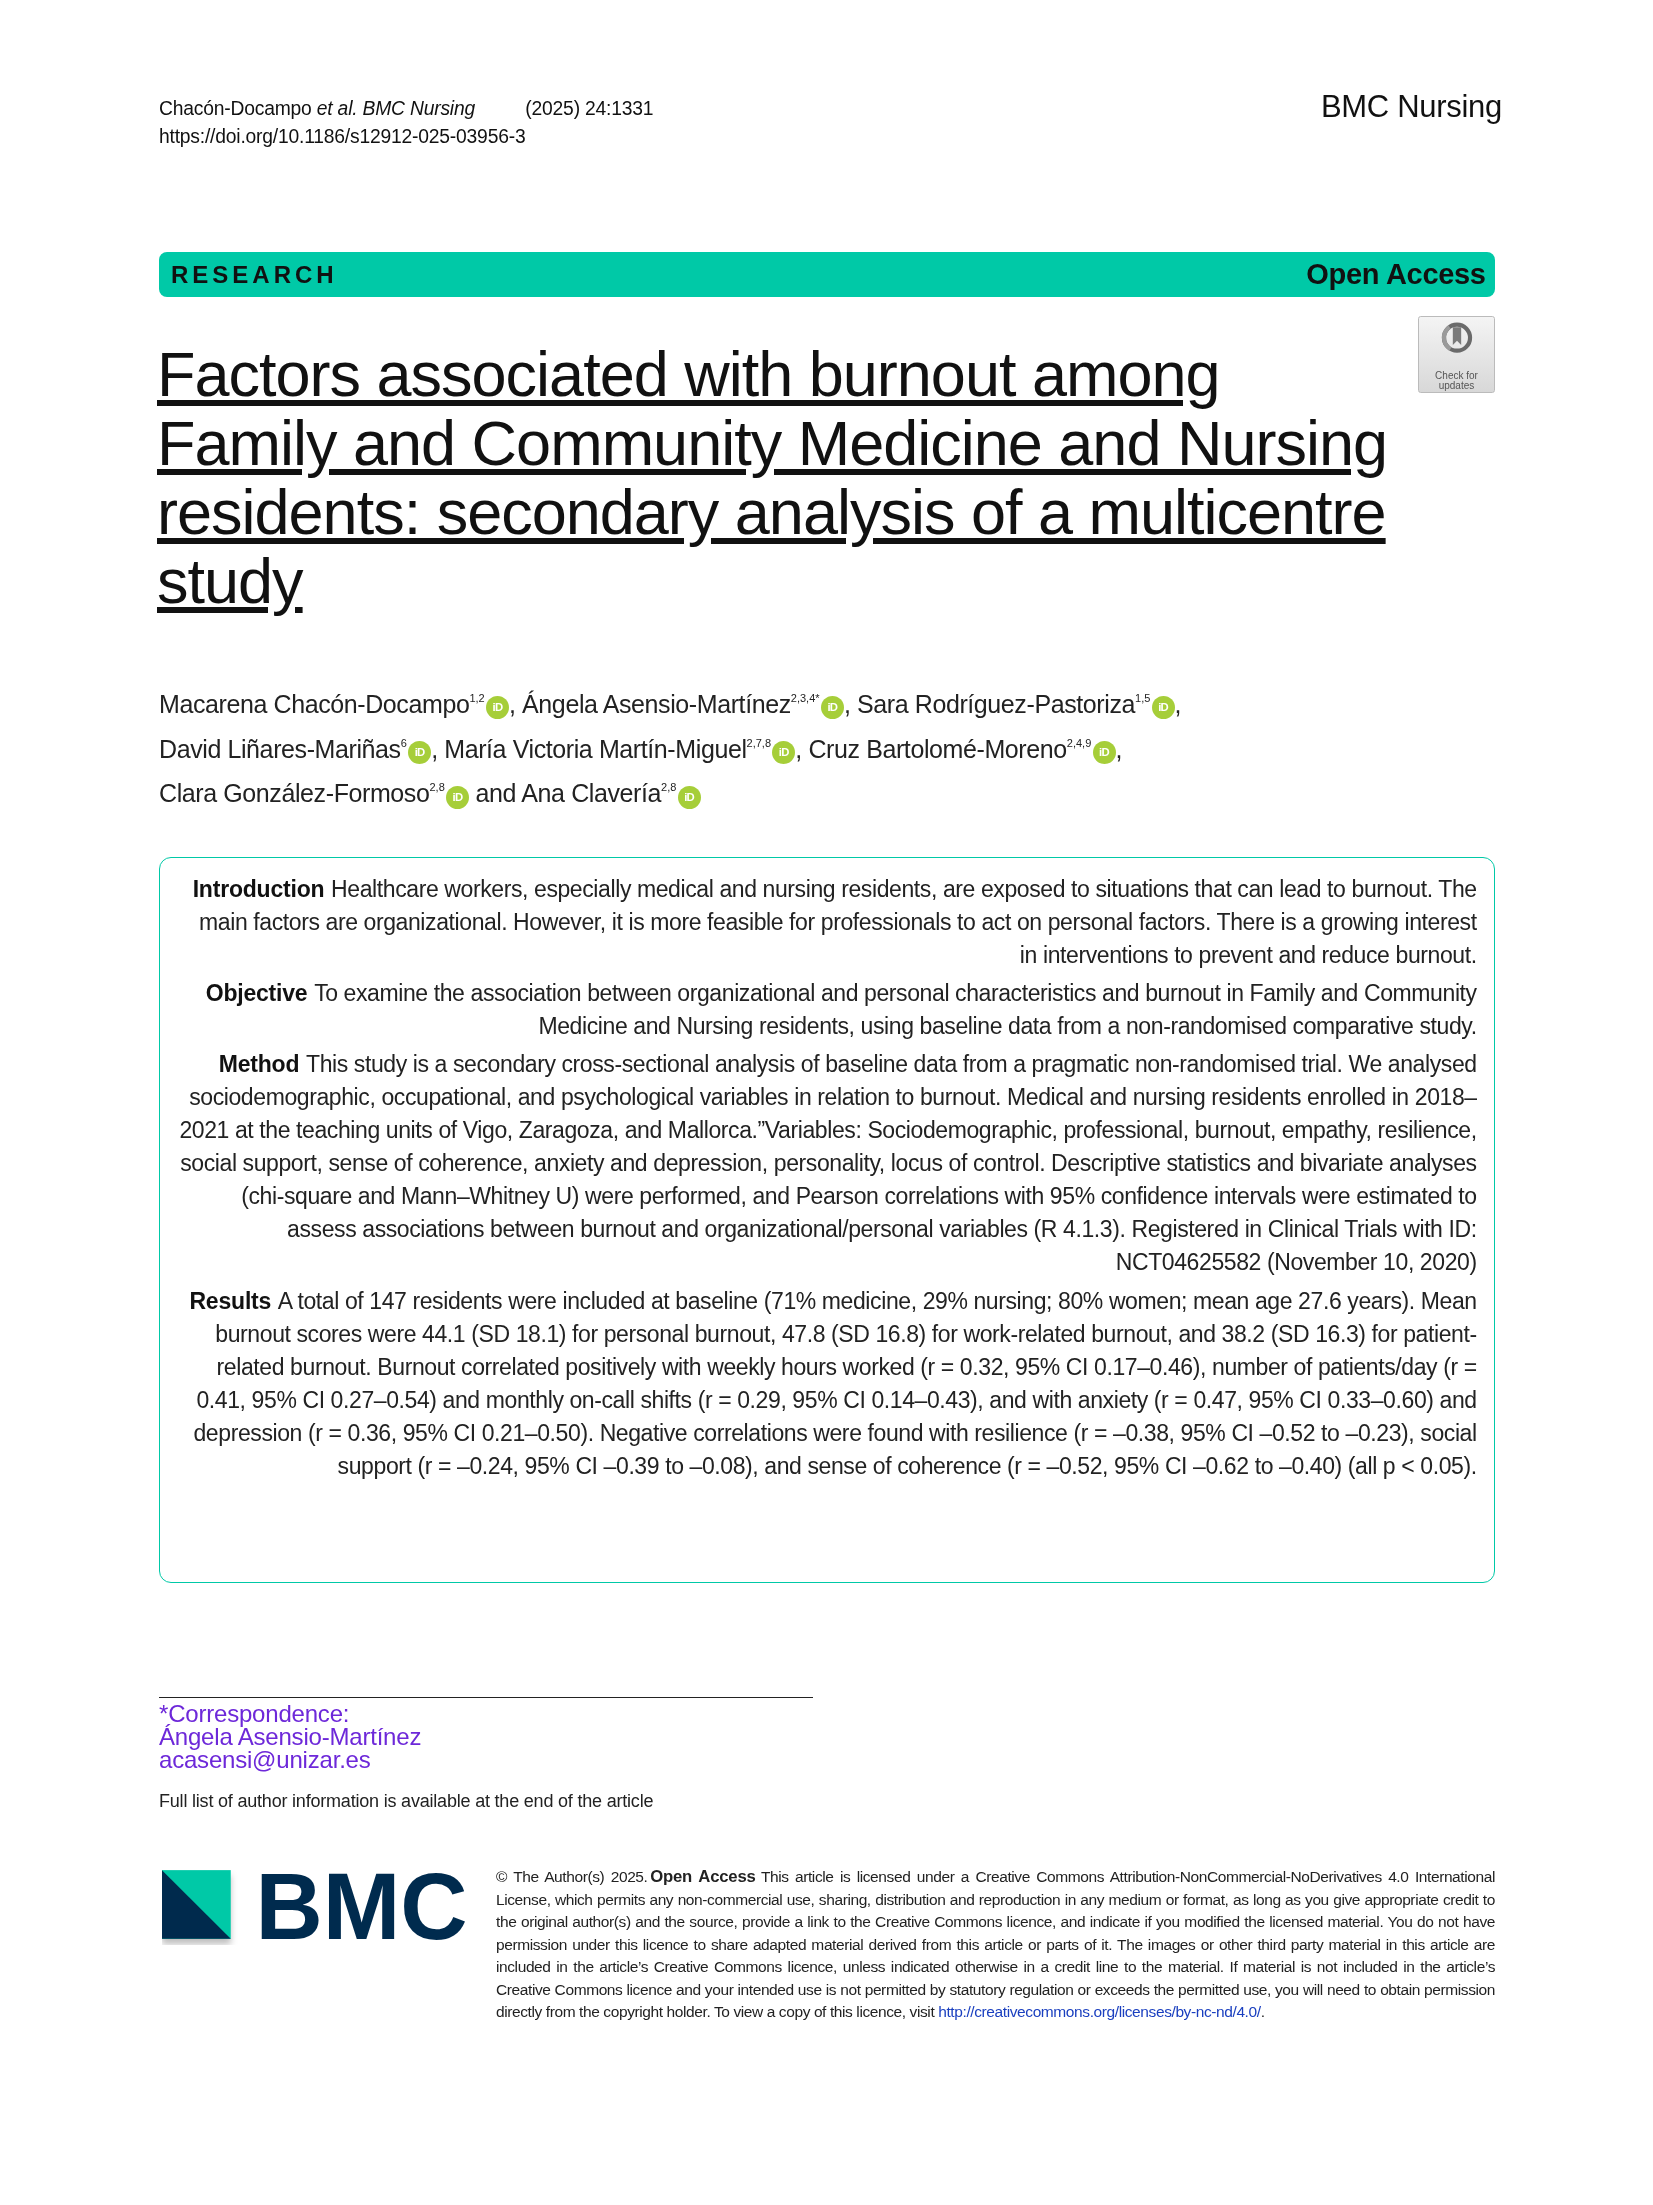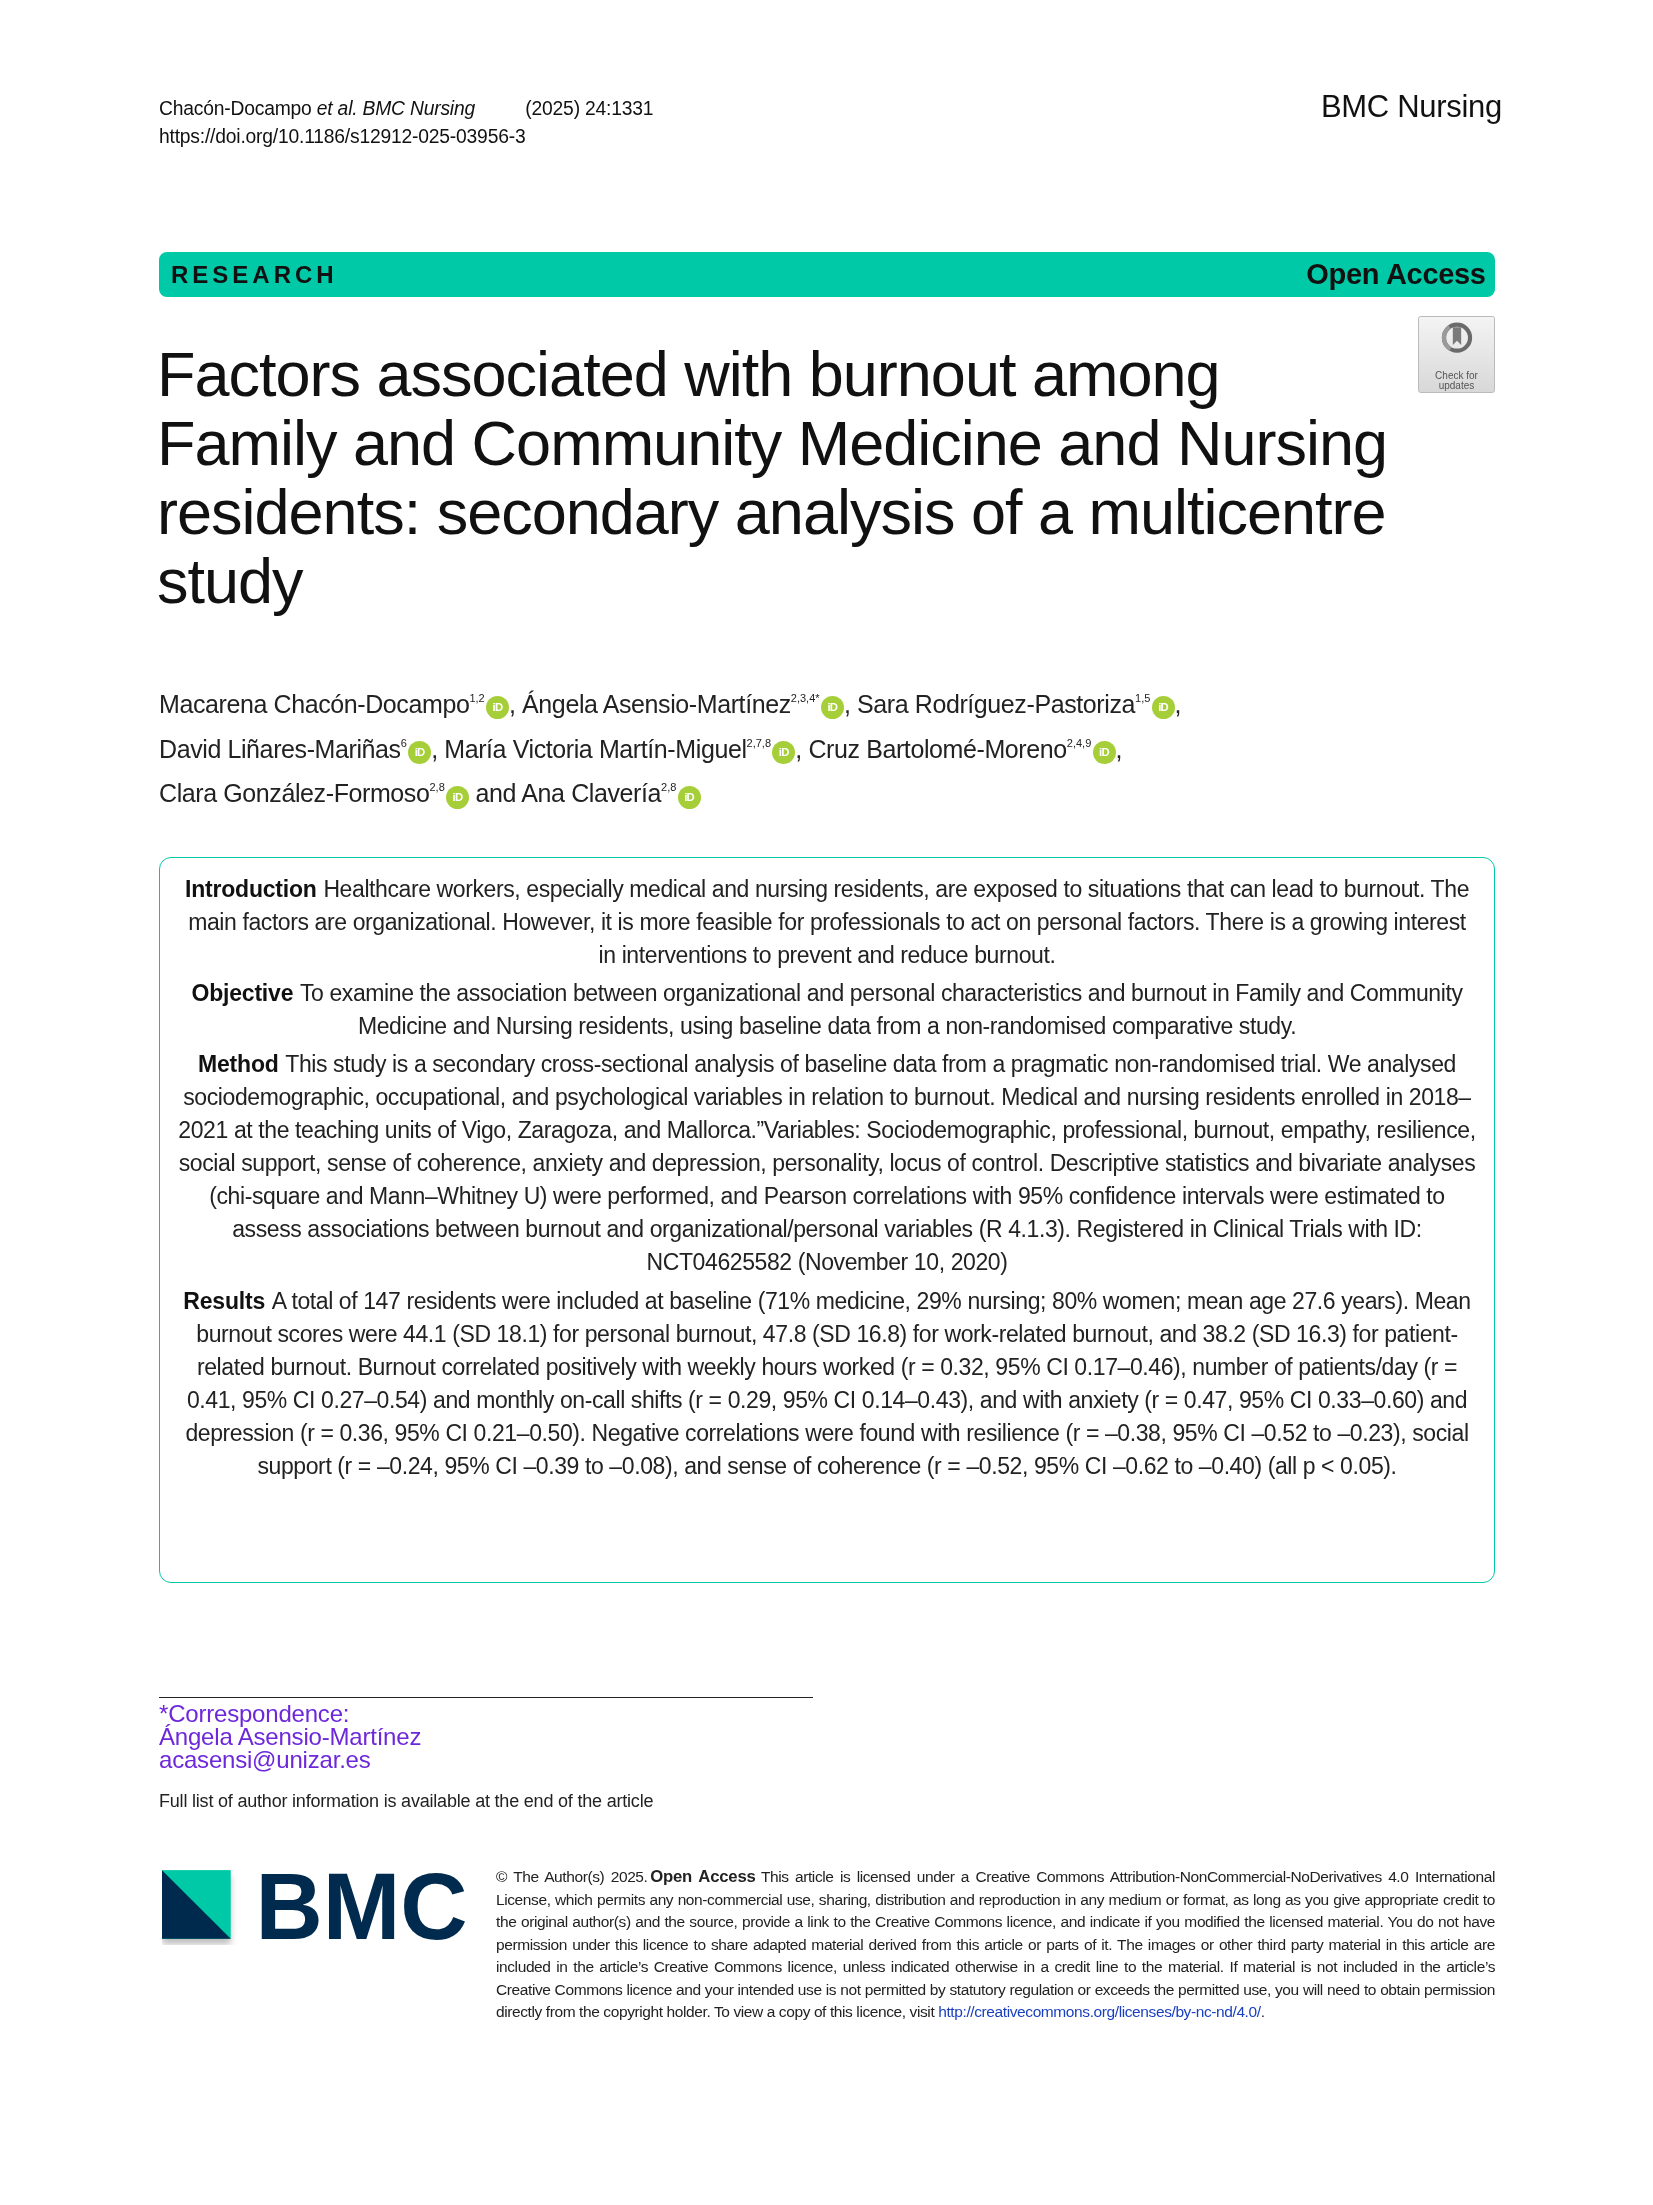--- a/index.html
+++ b/index.html
@@ -33,40 +33,40 @@
       display: flex; flex-direction: column; align-items: center; justify-content: flex-start;
       box-sizing: border-box; padding-top: 5.3px;
     }
     .cfu-text { font-size: 10px; line-height: 10.7px; color: #555; text-align: center; margin-top: 17px; }
 
     
     .title {
       left: 157px; top: 340px; width: 1267px;
       font-size: 63px; line-height: 69px; color: #111; letter-spacing: -1px; font-weight: 400;
     }
-    .title div { white-space: nowrap; }
+    .title div { white-space: nowrap; text-decoration: underline; }
 
     
     .authors { left: 159px; top: 679px; width: 1334px; font-size: 25px; line-height: 39px; color: #222; letter-spacing: -0.4px; }
     .authors .line { white-space: nowrap; }
     .authors sup { font-size: 11px; vertical-align: 10.7px; letter-spacing: 0; }
     .orcid {
       display: inline-block; width: 23px; height: 23px; border-radius: 50%;
       background: #a6ce39; color: #fff; font-size: 11.3px; font-weight: 700;
       line-height: 23px; text-align: center; vertical-align: 1.3px; margin-left: 1.3px; letter-spacing: -0.7px;
     }
 
     
     .abstract {
       left: 159px; top: 857px; width: 1336px; height: 726px;
       border: 1.3px solid #00c9a7; border-radius: 12px; box-sizing: border-box;
       padding: 14.7px 17.3px 0 17.3px;
     }
     .abstract-heading { font-weight: 700; font-size: 25px; line-height: 39px; color: #111; margin-bottom: 1.3px; }
-    .abs-section { font-size: 23px; line-height: 33px; color: #222; letter-spacing: -0.4px; margin-bottom: 5.3px; text-align: center; }
+    .abs-section { font-size: 23px; line-height: 33px; color: #222; letter-spacing: -0.4px; margin-bottom: 5.3px; text-align: right; }
     .abs-section .lbl { font-weight: 700; color: #111; margin-right: 6.7px; letter-spacing: -0.2px; }
 
     
     .corr-rule { left: 159px; top: 1697px; width: 654px; height: 1.3px; background: #222; }
     .corr { left: 159px; top: 1702px; font-size: 24px; line-height: 23px; color: #6d28d9; letter-spacing: -0.2px; }
     .fulllist { left: 159px; top: 1791px; font-size: 18px; color: #222; letter-spacing: -0.2px; }
 
     
     .bmc-logo { left: 162px; top: 1870px; width: 307px; height: 73px; }
     .license {

